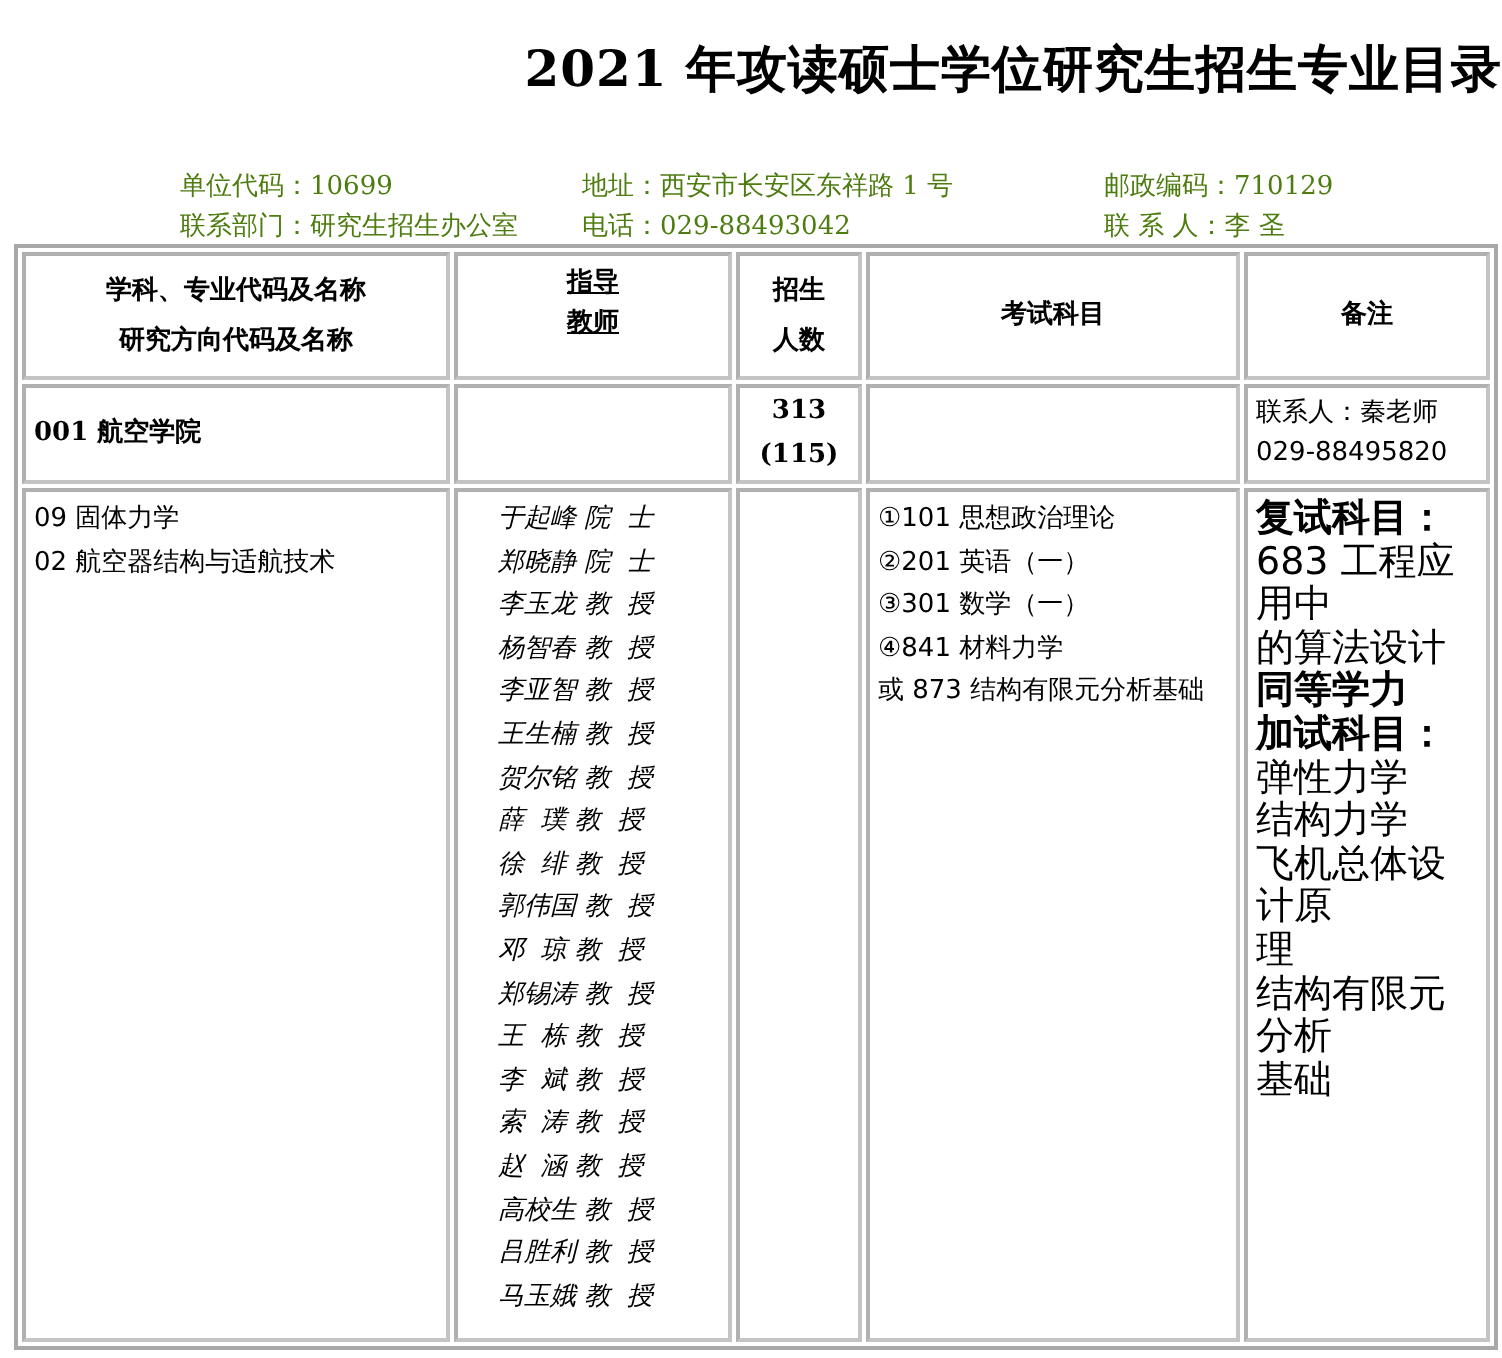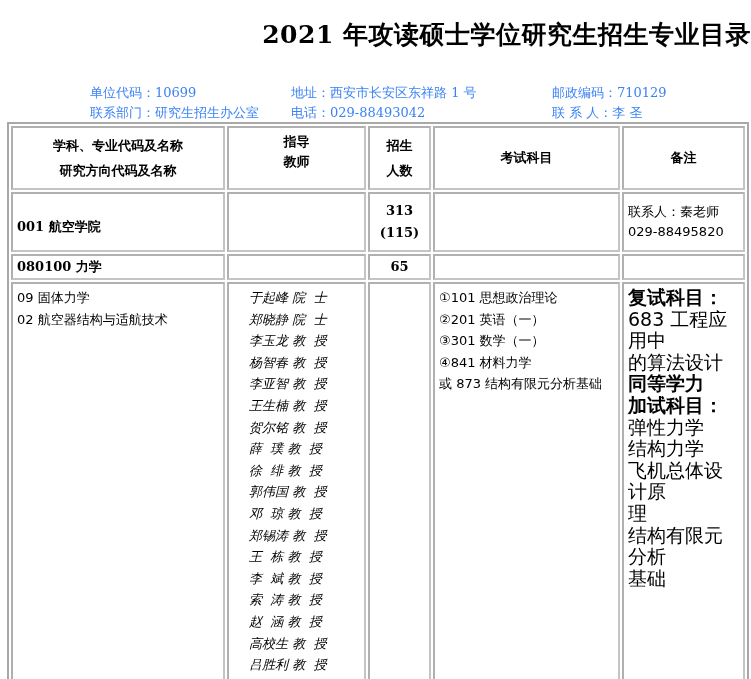--- a/index.html
+++ b/index.html
@@ -1,20 +1,20 @@
 <!DOCTYPE html>
 <html><head>
 <meta charset="utf-8">
 <style>
   html, body { margin: 0; padding: 0; background: #ffffff; }
   body { width: 751px; height: 679px; overflow: hidden; position: relative;
          font-family: "DejaVu Serif", "Liberation Serif", serif; color: #000; }
   .title { position: absolute; top: 18px; left: 0; width: 751px; text-align: right;
            font-size: 25px; font-weight: bold; letter-spacing: 0.5px; }
-  .info { position: absolute; font-size: 13px; white-space: nowrap; color: #3b82f6; }
+  .info { position: absolute; font-size: 13px; white-space: nowrap; color: #4d7c0f; }
   table.cat { position: absolute; top: 122px; left: 7px; width: 738px;
               border-collapse: separate; border-spacing: 2px;
               border: 2px solid #a8a8a8; background: #fff; table-layout: fixed; }
   table.cat td { border: 2px solid #c4c4c4; border-top-color: #b0b0b0; border-left-color: #b0b0b0;
                  padding: 0 4px; vertical-align: middle; font-size: 13px; line-height: 21.6px; }
   .hdr td { height: 56px; text-align: center; font-weight: bold; font-size: 13px; }
   .hdr .two { line-height: 25px; }
   .bold { font-weight: bold; }
   .c { text-align: center; margin-top: 29px; }
   .top { vertical-align: top !important; }
@@ -43,53 +43,46 @@
       <col style="width:63px">
       <col style="width:187px">
       <col style="width:123px">
   </colgroup>
   <tbody>
       <tr class="hdr">
     <td class="two">
       <div>学科、专业代码及名称</div>
       <div>研究方向代码及名称</div>
     </td>
-    <td class="two top" style="padding-top:4px; line-height:20px;">
+    <td class="two top" style="padding-top:4px; line-height:20px;text-decoration:underline;">
       <div>指导</div>
       <div>教师</div>
     </td>
     <td class="two">
       <div>招生</div>
       <div>人数</div>
     </td>
     <td>考试科目</td>
     <td>备注</td>
   </tr>
 
   <tr>
-    <td class="bold" style="height:46px; padding-top:10px;margin-top:20px;">001 航空学院</td>
+    <td class="bold" style="height:46px; padding-top:0;margin-top:20px;">001 航空学院</td>
     <td></td>
     <td class="c bold" style="line-height:22px;">
       <div>313</div>
       <div>(115)</div>
     </td>
     <td></td>
     <td style="line-height:20px; font-family:'DejaVu Sans','Liberation Sans',sans-serif;">
       <div style="white-space:nowrap;">联系人：秦老师</div>
       <div>029-88495820</div>
     </td>
   </tr>
 
-  <tr>
-    <td class="bold" style="height:22px;">080100 力学</td>
-    <td></td>
-    <td class="c bold">65</td>
-    <td></td>
-    <td></td>
-  </tr>
 
   <tr>
     <td class="top" style="padding-top:3px; height:420px;">
       <span class="dir">09  固体力学</span>
       <span class="dir">02  航空器结构与适航技术</span>
     </td>
     <td class="top" style="padding-top:3px;">
       <span class="adv">于起峰 院  士</span>
       <span class="adv">郑晓静 院  士</span>
       <span class="adv">李玉龙 教  授</span>

